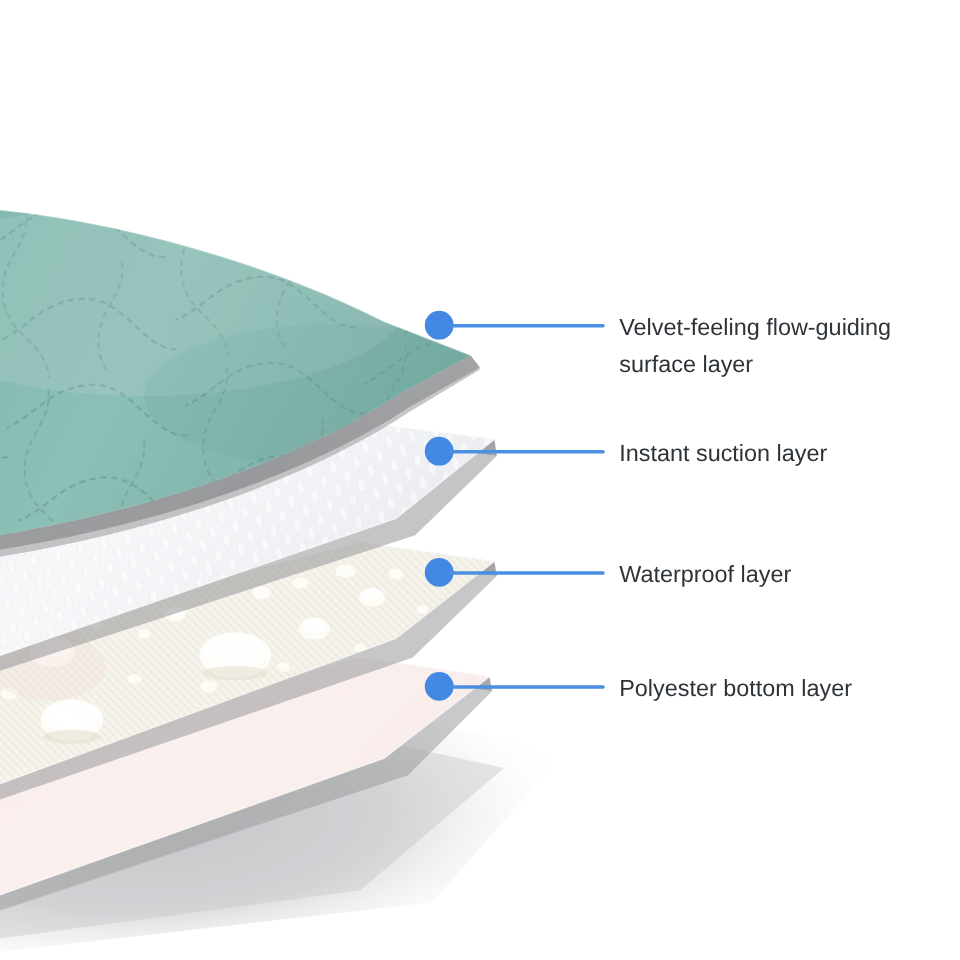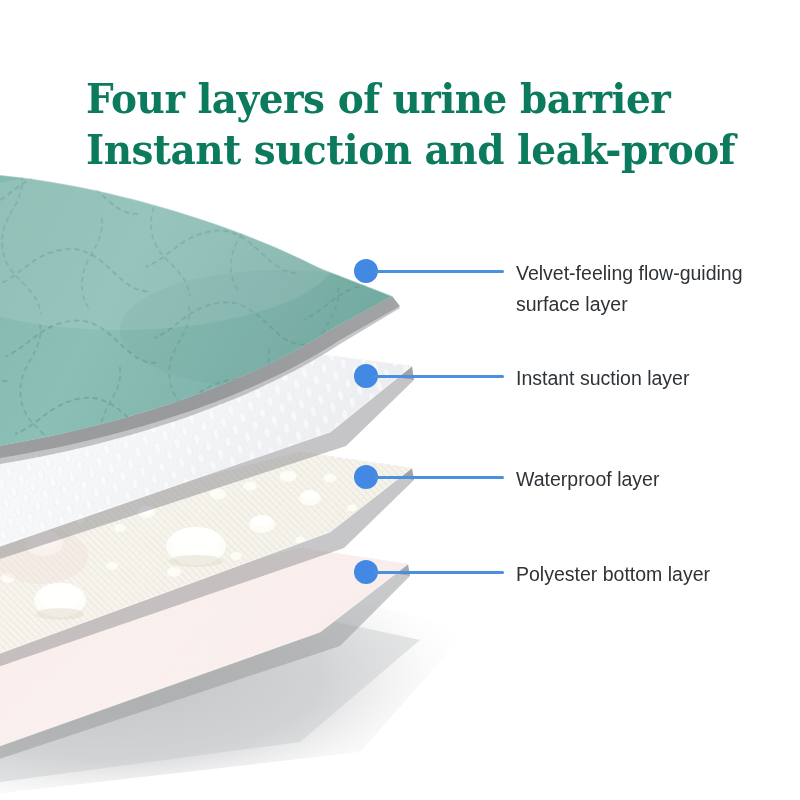--- a/index.html
+++ b/index.html
@@ -260,24 +260,20 @@
           <ellipse cx="120" cy="250" rx="220" ry="80" fill="#ffffff" opacity="0.10"></ellipse>
           <ellipse cx="280" cy="330" rx="160" ry="60" fill="#5d948b" opacity="0.10"></ellipse>
         </g>
 
         <path d="M -40 172 C 90 178, 230 222, 320 268 L 392 296" fill="none" stroke="#ffffff" stroke-width="1.4" opacity="0.35"></path>
       </g>
 
     </svg>
   </div>
 
-  <div class="title-block">
-    <div class="title-line">Four layers of urine barrier</div>
-    <div class="title-line">Instant suction and leak-proof</div>
-  </div>
 
   <div class="callout" style="left:366px; top:271px;">
     <div class="cdot"></div>
     <div class="cline"></div>
     <div class="ctext">Velvet-feeling flow-guiding
 surface layer</div>
   </div>
 
   <div class="callout" style="left:366px; top:376px;">
     <div class="cdot"></div>

